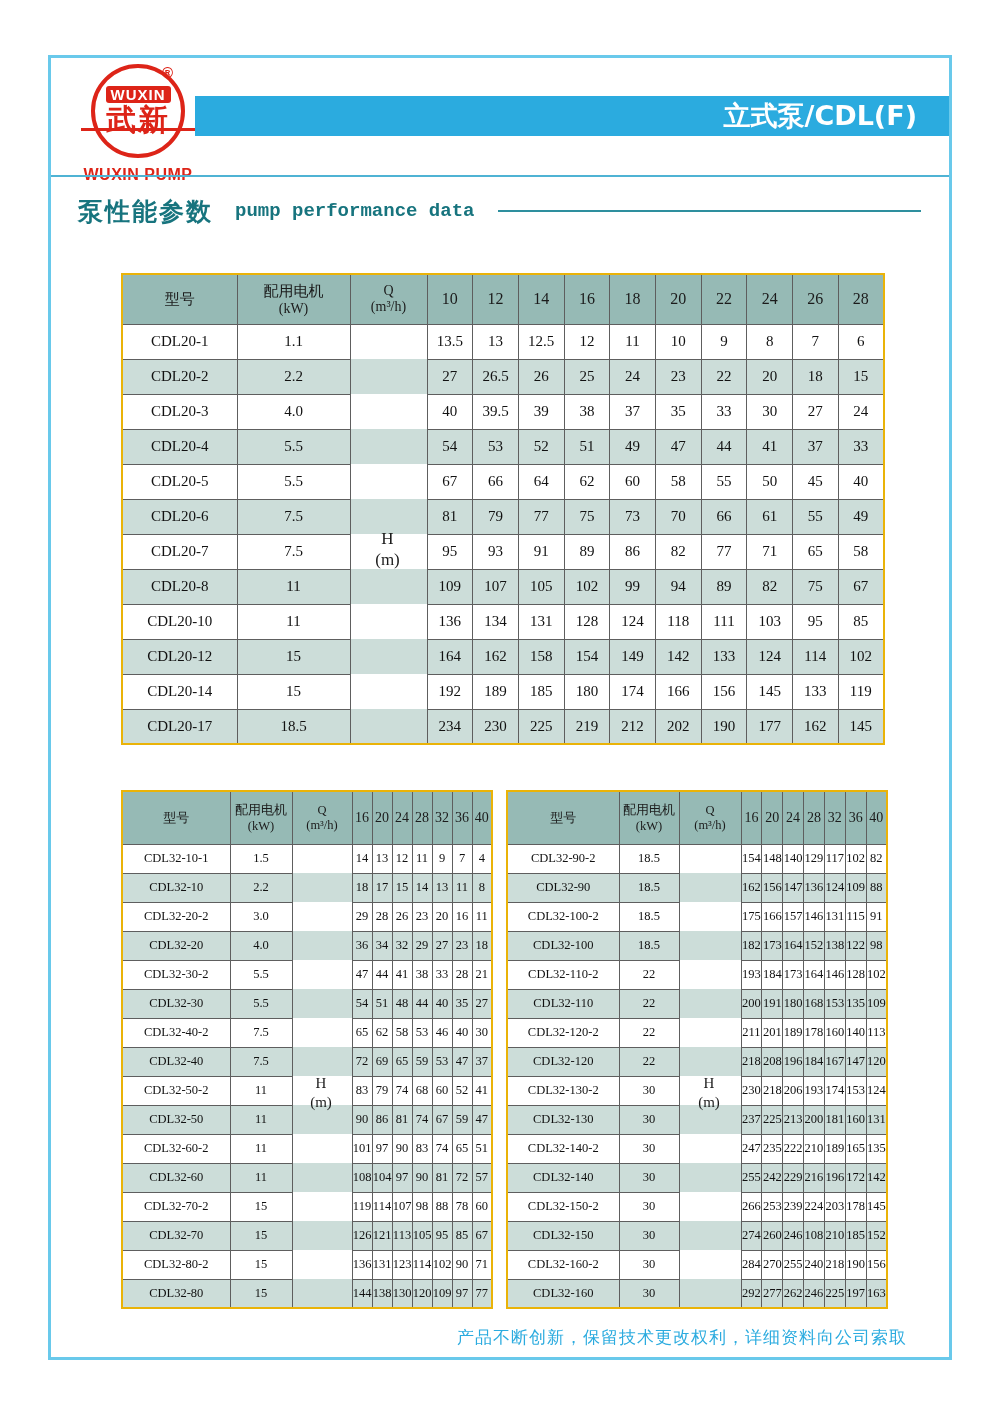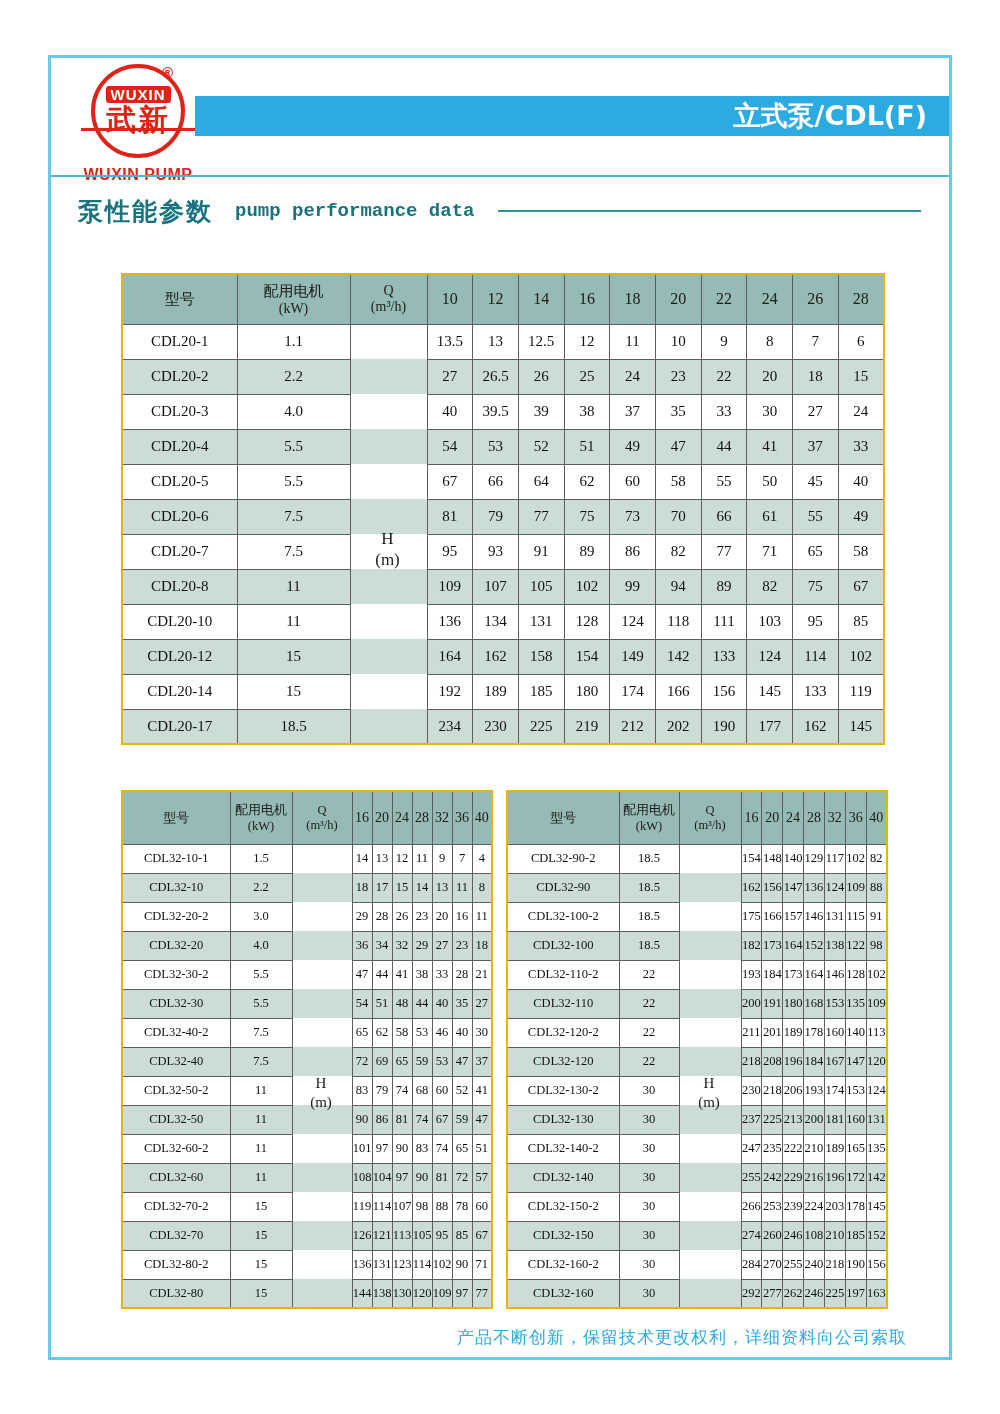--- a/index.html
+++ b/index.html
@@ -12,21 +12,21 @@
   .logo-circle { position:relative; width:94px; height:94px; border:4px solid #DD2418; border-radius:50%;
                  margin-left:18px; display:flex; flex-direction:column; align-items:center; justify-content:center; background:#fff; }
   .logo-reg { position:absolute; right:8px; top:-4px; color:#DD2418; font-size:15px; font-weight:bold; }
   .logo-wuxin { background:#DD2418; color:#fff; font-weight:bold; font-size:15px; line-height:17px; padding:0 5px; border-radius:3px; letter-spacing:1px; }
   .logo-cn { color:#DD2418; font-size:30px; font-weight:bold; line-height:34px; letter-spacing:2px; font-family:"DejaVu Sans", sans-serif; }
   .logo-line { position:absolute; left:-14px; right:-14px; top:60px; height:3px; background:#DD2418; }
   .logo-sub { width:130px; text-align:center; color:#DD2418; font-weight:bold; font-size:16px; margin-top:8px; letter-spacing:0.5px; }
 
   
   .banner { position:absolute; left:144px; top:38px; right:0; height:40px; background:#2BABDF; color:#fff;
-            display:flex; align-items:center; justify-content:flex-end; padding-right:22px;
+            display:flex; align-items:center; justify-content:flex-end; padding-right:32px;
             font-size:27px; font-weight:bold; font-family:"DejaVu Sans", sans-serif; }
 
   .separator { position:absolute; left:0; right:0; top:117px; height:2px; background:#4FB3D4; }
 
   
   .section-title { position:absolute; left:27px; right:28px; top:136px; height:34px; display:flex; align-items:center; color:#17747E; }
   .st-cn { font-size:25px; font-weight:bold; letter-spacing:2px; font-family:"DejaVu Sans", sans-serif; }
   .st-en { font-size:19px; font-weight:bold; margin-left:22px; font-family:Liberation Mono, monospace; }
   .st-line { flex:1; height:2px; background:#2E8F9E; margin-left:24px; }
 

